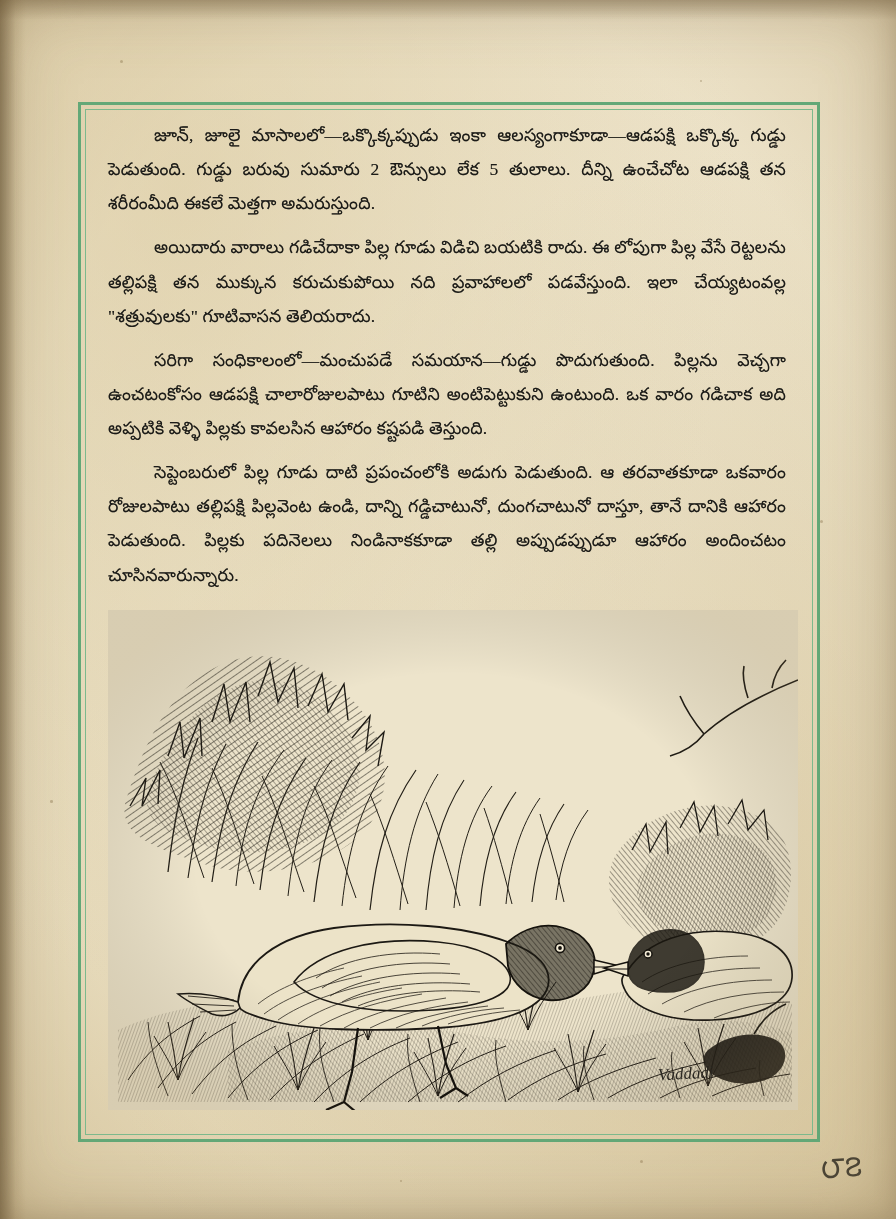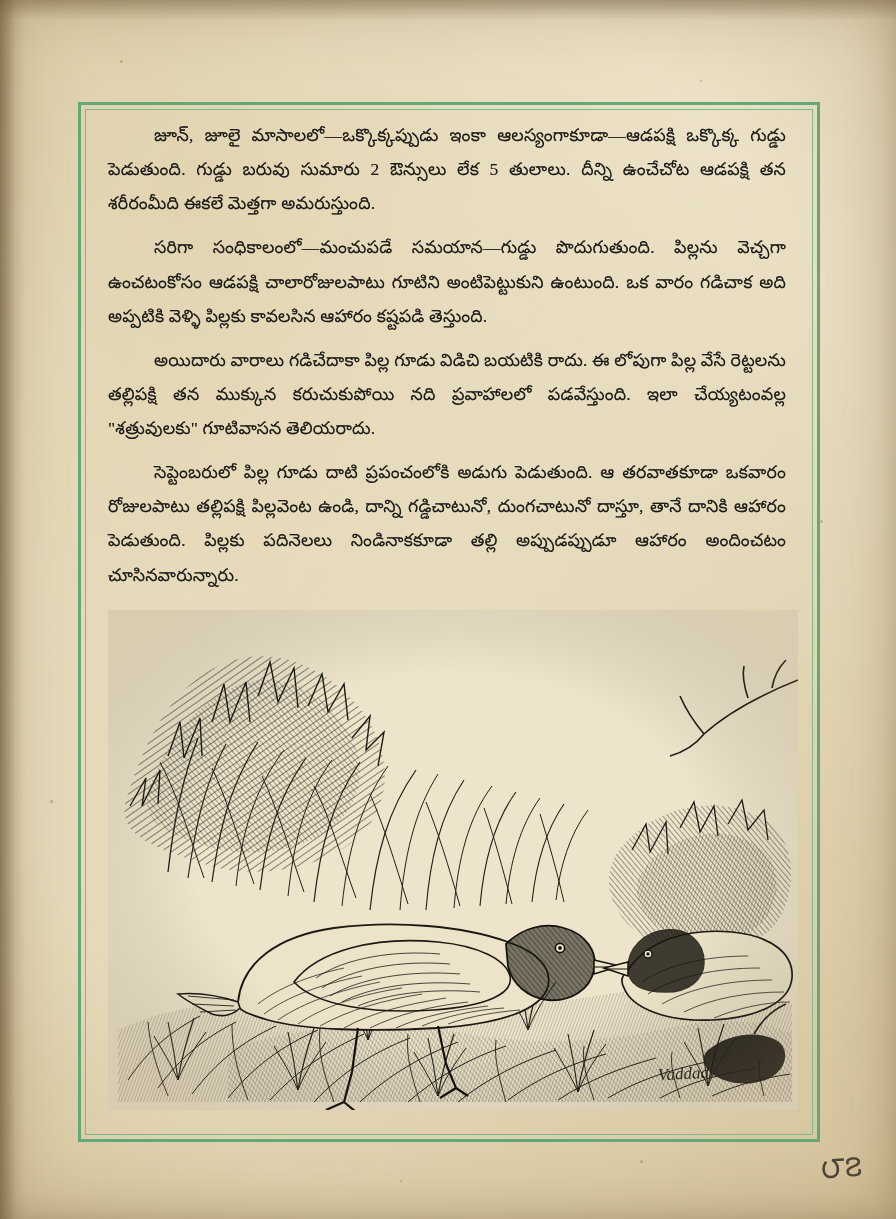--- a/index.html
+++ b/index.html
@@ -126,22 +126,22 @@
 <div class="left-dark"></div>
 <div class="top-dark"></div>
 
 <div class="frame">
   <div class="frame-inner"></div>
 </div>
 
 <div class="content">
 
   <p class="para">జూన్, జూలై మాసాలలో—ఒక్కొక్కప్పుడు ఇంకా ఆలస్యంగాకూడా—ఆడపక్షి ఒక్కొక్క గుడ్డు పెడుతుంది. గుడ్డు బరువు సుమారు 2 ఔన్సులు లేక 5 తులాలు. దీన్ని ఉంచేచోట ఆడపక్షి తన శరీరంమీది ఈకలే మెత్తగా అమరుస్తుంది.</p>
+  <p class="para">అయిదారు వారాలు గడిచేదాకా పిల్ల గూడు విడిచి బయటికి రాదు. ఈ లోపుగా పిల్ల వేసే రెట్టలను తల్లిపక్షి తన ముక్కున కరుచుకుపోయి నది ప్రవాహాలలో పడవేస్తుంది. ఇలా చేయ్యటంవల్ల "శత్రువులకు" గూటివాసన తెలియరాదు.</p>
   <p class="para">సరిగా సంధికాలంలో—మంచుపడే సమయాన—గుడ్డు పొదుగుతుంది. పిల్లను వెచ్చగా ఉంచటంకోసం ఆడపక్షి చాలారోజులపాటు గూటిని అంటిపెట్టుకుని ఉంటుంది. ఒక వారం గడిచాక అది అప్పటికి వెళ్ళి పిల్లకు కావలసిన ఆహారం కష్టపడి తెస్తుంది.</p>
-  <p class="para">అయిదారు వారాలు గడిచేదాకా పిల్ల గూడు విడిచి బయటికి రాదు. ఈ లోపుగా పిల్ల వేసే రెట్టలను తల్లిపక్షి తన ముక్కున కరుచుకుపోయి నది ప్రవాహాలలో పడవేస్తుంది. ఇలా చేయ్యటంవల్ల "శత్రువులకు" గూటివాసన తెలియరాదు.</p>
   <p class="para">సెప్టెంబరులో పిల్ల గూడు దాటి ప్రపంచంలోకి అడుగు పెడుతుంది. ఆ తరవాతకూడా ఒకవారం రోజులపాటు తల్లిపక్షి పిల్లవెంట ఉండి, దాన్ని గడ్డిచాటునో, దుంగచాటునో దాస్తూ, తానే దానికి ఆహారం పెడుతుంది. పిల్లకు పదినెలలు నిండినాకకూడా తల్లి అప్పుడప్పుడూ ఆహారం అందించటం చూసినవారున్నారు.</p>
 
   <div class="figure">
     <svg width="690" height="500" viewBox="0 0 690 500" xmlns="http://www.w3.org/2000/svg" aria-label="illustration">
       <defs>
         <pattern id="hatch" width="6" height="6" patternUnits="userSpaceOnUse" patternTransform="rotate(55)">
           <line x1="0" y1="0" x2="0" y2="6" stroke="#1d1a14" stroke-width="1.1"></line>
         </pattern>
         <pattern id="hatch2" width="4" height="4" patternUnits="userSpaceOnUse" patternTransform="rotate(-40)">
           <line x1="0" y1="0" x2="0" y2="4" stroke="#211d16" stroke-width="0.9"></line>

